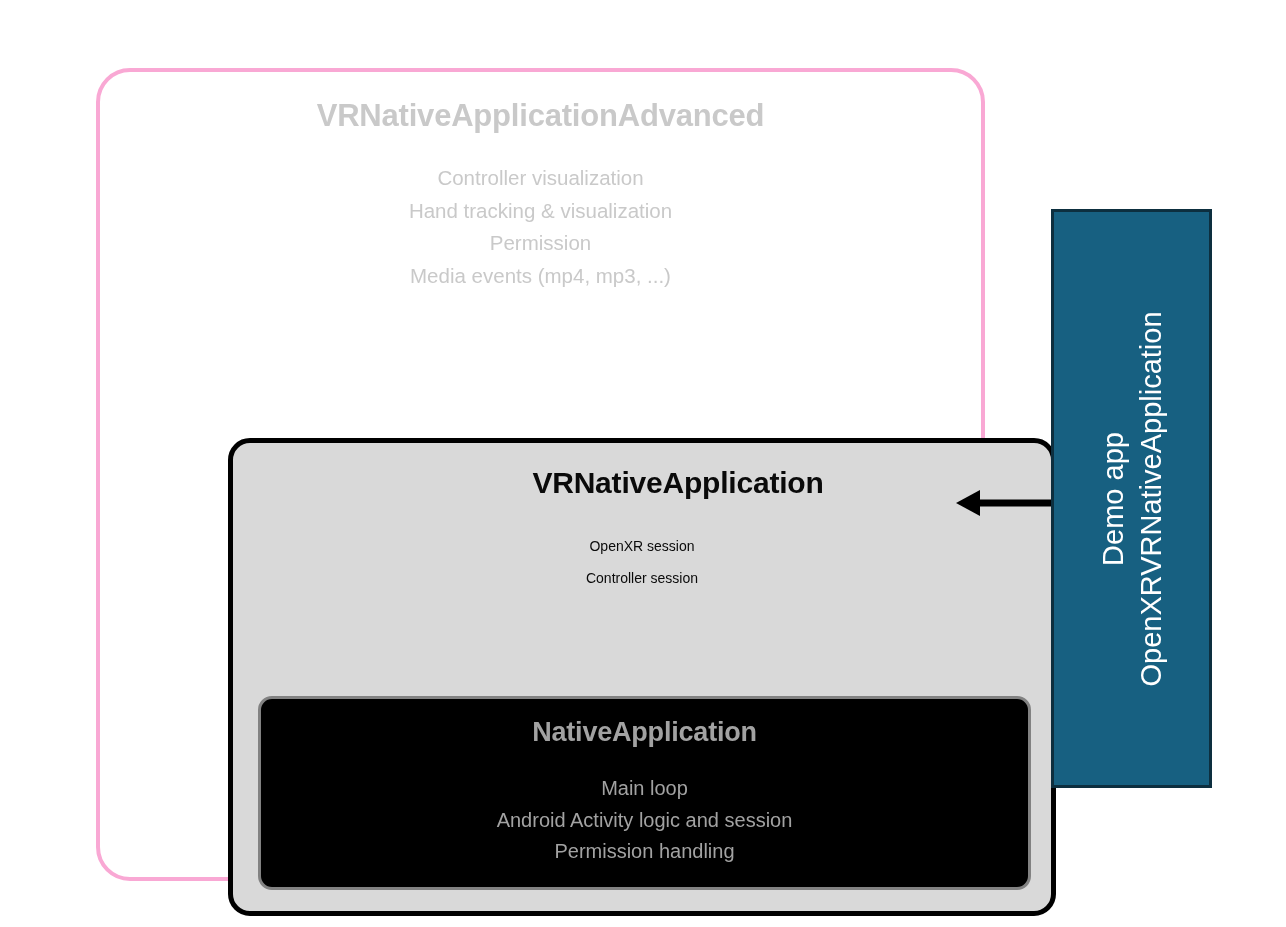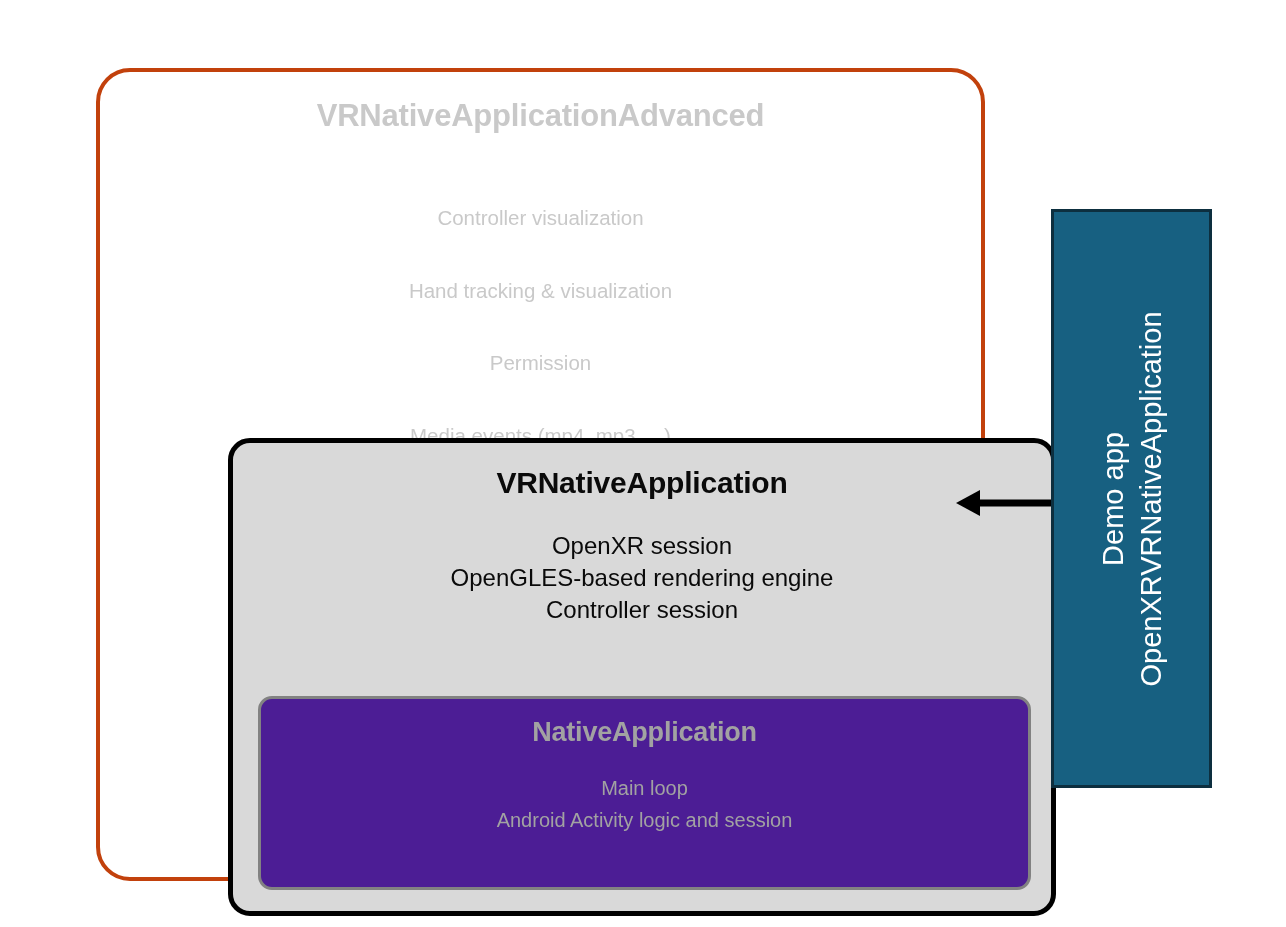--- a/index.html
+++ b/index.html
@@ -17,21 +17,21 @@
 
   
   #outer-card {
     position: absolute;
     left: 96px;
     top: 68px;
     width: 889px;
     height: 813px;
     box-sizing: border-box;
     background: #ffffff;
-    border: 4px solid #c2410c;
+    border: 4px solid #f9a8d4;
     border-radius: 34px;
   }
   #outer-title {
     position: absolute;
     left: 0;
     top: 26px;
     width: 100%;
     text-align: center;
     font-size: 31px;
     font-weight: bold;
@@ -41,21 +41,21 @@
   #outer-features {
     position: absolute;
     left: 0;
     top: 90px;
     width: 100%;
     text-align: center;
     font-size: 20.5px;
     line-height: 32.5px;
     color: #c9c9c9;
   }
-  #outer-features .feature-line { display: block; margin-top: 40px; }
+  #outer-features .feature-line { display: block; }
 
   
   #middle-card {
     position: absolute;
     left: 128px;
     top: 366px;
     width: 828px;
     height: 478px;
     box-sizing: border-box;
     background: #d9d9d9;
@@ -65,42 +65,43 @@
   #middle-title {
     position: absolute;
     left: 0;
     top: 23px;
     width: 100%;
     text-align: center;
     font-size: 30px;
     font-weight: bold;
     color: #0a0a0a;
     letter-spacing: -0.2px;
+    padding-left: 36px;
   }
   #middle-features {
     position: absolute;
     left: 0;
     top: 87px;
     width: 100%;
     text-align: center;
-    font-size: 24px;
+    font-size: 14px;
     line-height: 32px;
     color: #0a0a0a;
   }
   #middle-features .feature-line { display: block; }
 
   
   #inner-card {
     position: absolute;
     left: 25px;
     top: 253px;
     width: 773px;
     height: 194px;
     box-sizing: border-box;
-    background: #4c1d95;
+    background: #000000;
     border: 3px solid #828282;
     border-radius: 14px;
   }
   #inner-title {
     position: absolute;
     left: 0;
     top: 18px;
     width: 100%;
     text-align: center;
     font-size: 27px;
@@ -168,31 +169,31 @@
     <span class="feature-line">Permission</span>
     <span class="feature-line">Media events (mp4, mp3, ...)</span>
   </div>
 
   <div id="middle-card">
 
     <div id="middle-title">VRNativeApplication</div>
 
     <div id="middle-features">
       <span class="feature-line">OpenXR session</span>
-      <span class="feature-line">OpenGLES-based rendering engine</span>
       <span class="feature-line">Controller session</span>
     </div>
 
     <div id="inner-card">
 
       <div id="inner-title">NativeApplication</div>
 
       <div id="inner-features">
         <span class="feature-line">Main loop</span>
         <span class="feature-line">Android Activity logic and session</span>
+        <span class="feature-line">Permission handling</span>
       </div>
 
     </div>
   </div>
 </div>
 
 <svg id="connector-arrow" viewBox="0 0 112 50">
   <line x1="112" y1="25" x2="26" y2="25" stroke="#000000" stroke-width="7"></line>
   <polygon points="8,25 32,12 32,38" fill="#000000"></polygon>
 </svg>

